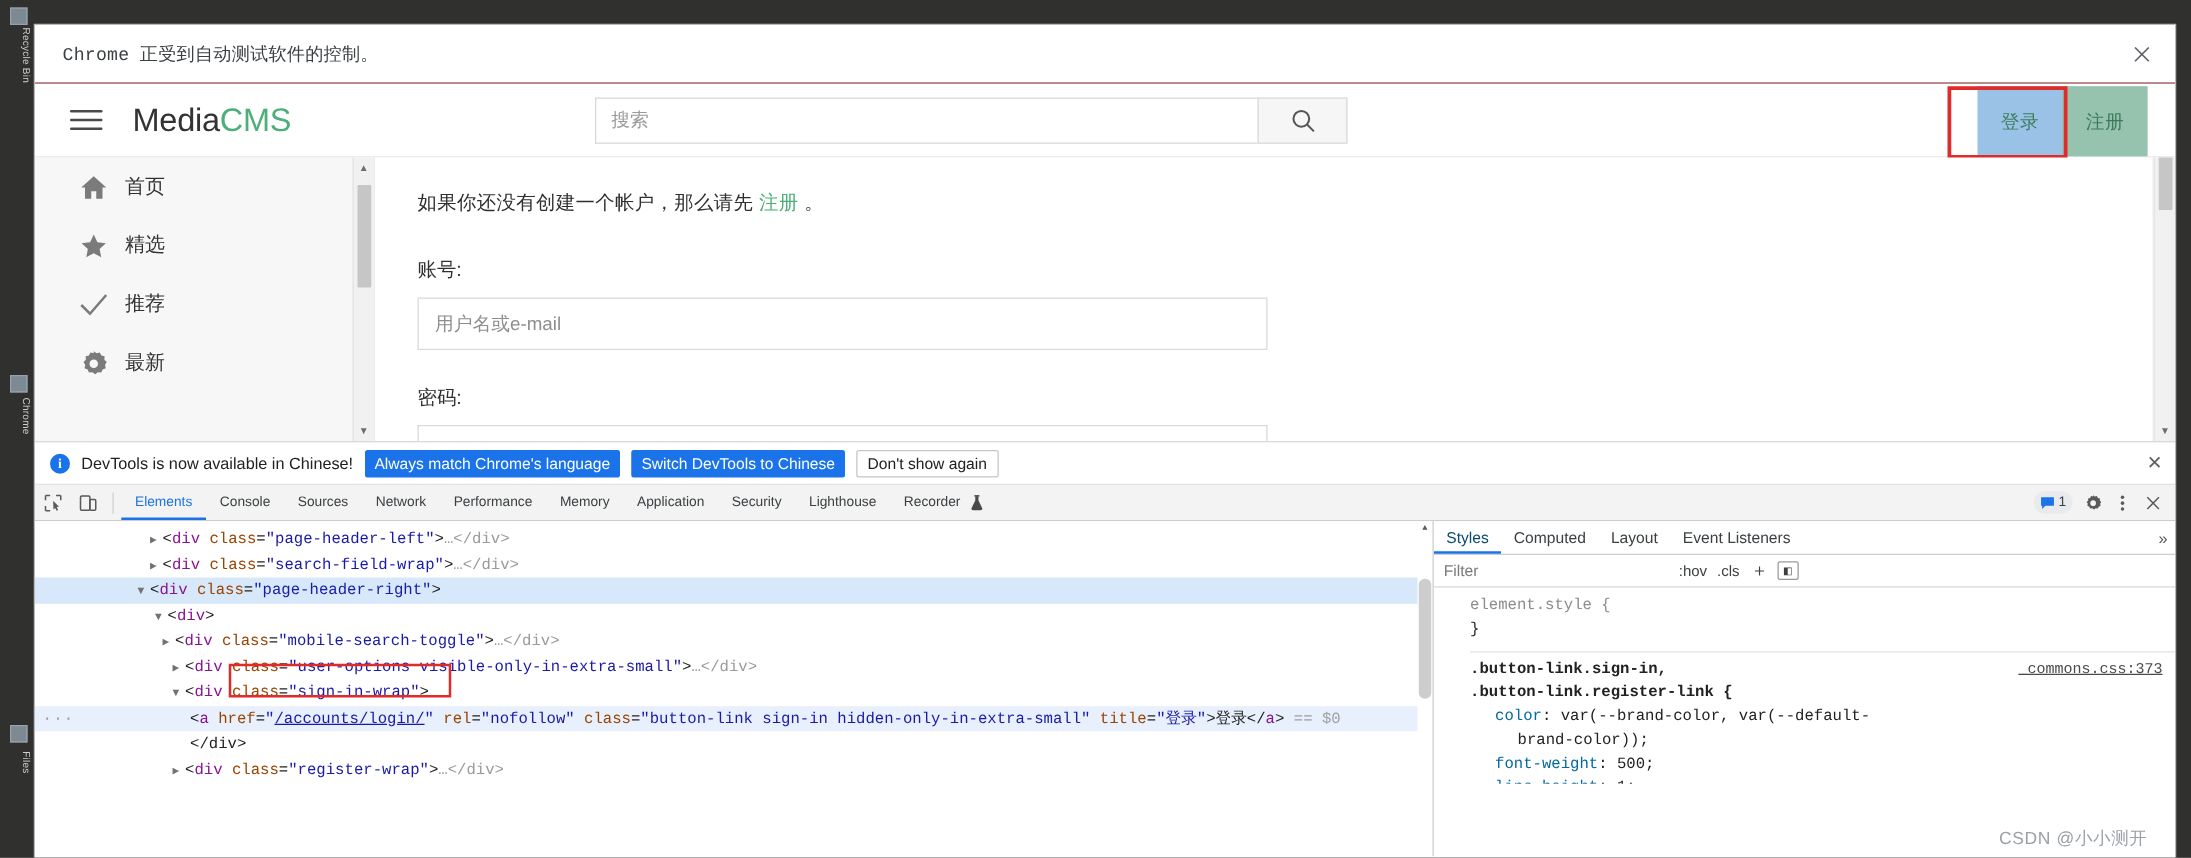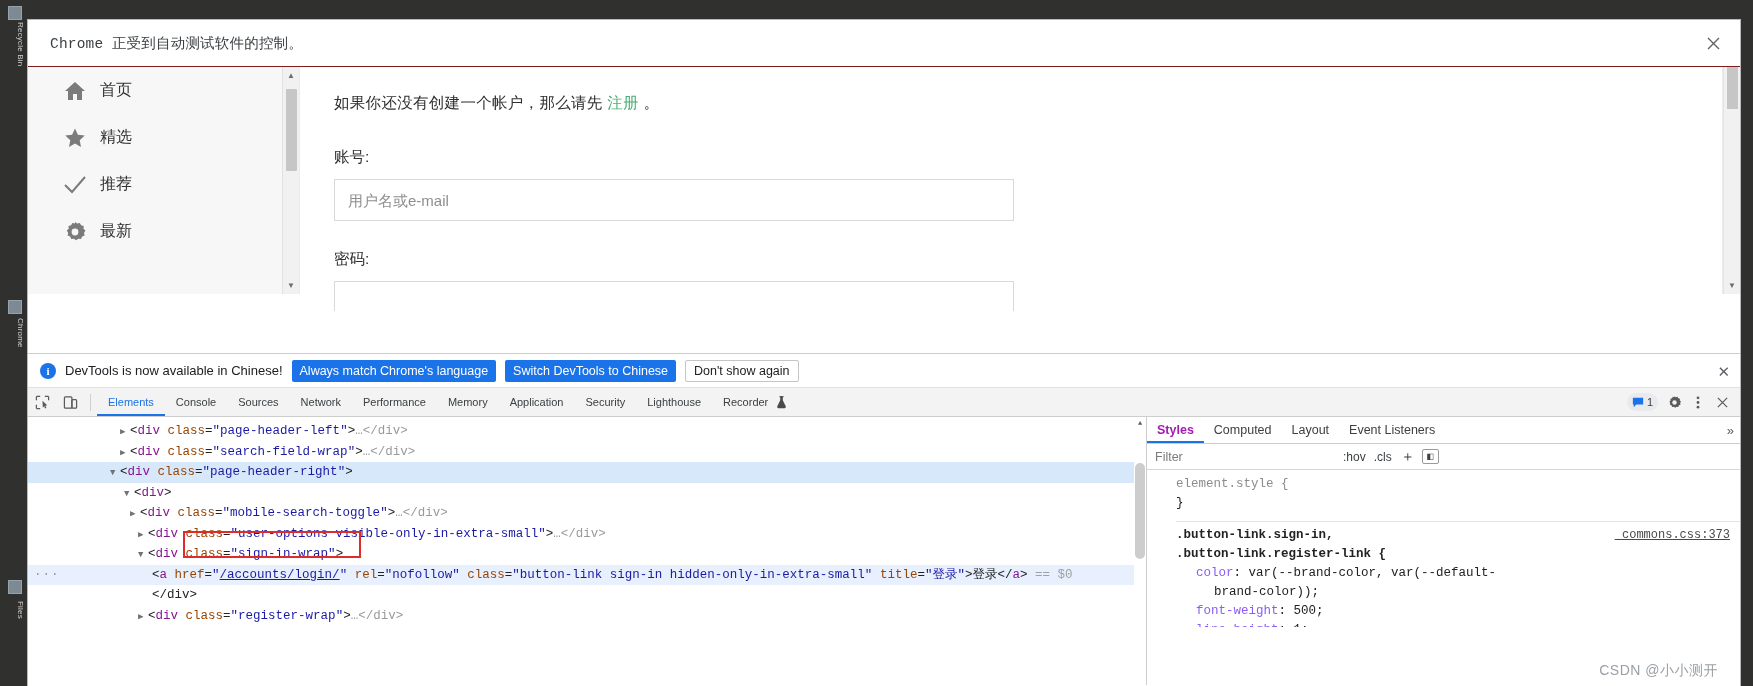--- a/index.html
+++ b/index.html
@@ -349,21 +349,21 @@
     position: relative; height: 27px;
     border-bottom: 1px solid #cdcdcd;
     display: flex; align-items: center;
   }
   .st-tab {
     padding: 0 10px; height: 100%;
     display: flex; align-items: center;
     font-size: 12.5px; color: #3c4043; cursor: pointer;
     white-space: nowrap;
   }
-  .st-tab.active { color: #a21caf; box-shadow: inset 0 -2px 0 #1a73e8; font-weight: bold; }
+  .st-tab.active { color: #0c4a6e; box-shadow: inset 0 -2px 0 #1a73e8; }
   #styles-more {
     position: absolute; right: 6px; color: #5a5a5a; font-size: 13px; cursor: pointer;
   }
   #styles-filterbar {
     position: relative; height: 26px;
     border-bottom: 1px solid #d8d8d8;
     display: flex; align-items: center;
   }
   #styles-filter {
     margin-left: 8px; width: 180px; height: 18px;
@@ -385,21 +385,21 @@
   }
   #styles-rules {
     padding: 5px 0 0 8px;
     font-family: "Liberation Mono", monospace;
     font-size: 12.5px; line-height: 19px;
     color: #222;
     margin-left: 21px;
   }
   .srow { position: relative; white-space: nowrap; }
   .sgray { color: #8c8c8c; }
-  .sprop { color: #8b5cf6; }
+  .sprop { color: #0369a1; }
   .sval  { color: #222; }
   .ssrc {
     position: absolute; right: 10px;
     color: #4a4a4a; text-decoration: underline; font-size: 12px; cursor: pointer;
   }
   .sind { padding-left: 20px; }
   .sind2 { padding-left: 38px; }
 
   
   #cursor {
@@ -438,20 +438,50 @@
       </div>
       <div id="infobar-close">
         <svg width="15" height="15" viewBox="0 0 15 15">
             <path d="M2 2 L13 13 M13 2 L2 13" stroke="#5f6368" stroke-width="1.4" fill="none"></path>
           </svg>
       </div>
     </div>
 
     <div id="page-viewport">
 
+      <div id="page-header">
+        <div id="hamburger">
+            <i></i>
+            <i></i>
+            <i></i>
+          </div>
+        <div id="brand">
+          <span class="a">Media</span><span class="b">CMS</span>
+        </div>
+
+        <div id="search-wrap">
+          <input id="search-input" value="" placeholder="搜索" style="">
+          <div id="search-btn">
+            <svg width="21" height="21" viewBox="0 0 22 22">
+              <circle cx="9.5" cy="9.5" r="6.6" fill="none" stroke="#555" stroke-width="1.7"></circle>
+              <path d="M14.3 14.3 L20 20" stroke="#555" stroke-width="1.7" fill="none"></path>
+            </svg>
+          </div>
+        </div>
+
+        <div id="page-header-right">
+          <div id="sign-in-wrap">
+            <span class="button-link">登录</span>
+          </div>
+          <div id="register-wrap">
+            <span class="button-link">注册</span>
+          </div>
+        </div>
+        <div id="red-anno-header"></div>
+      </div>
 
       <div id="dt-badge">
         <span class="sel"><span class="tag">div</span><span>.page-header-right</span></span>
         <span class="dim">136 × 56</span>
       </div>
 
       <div id="page-body">
 
         <div id="sidebar">
           <div class="nav-item">

